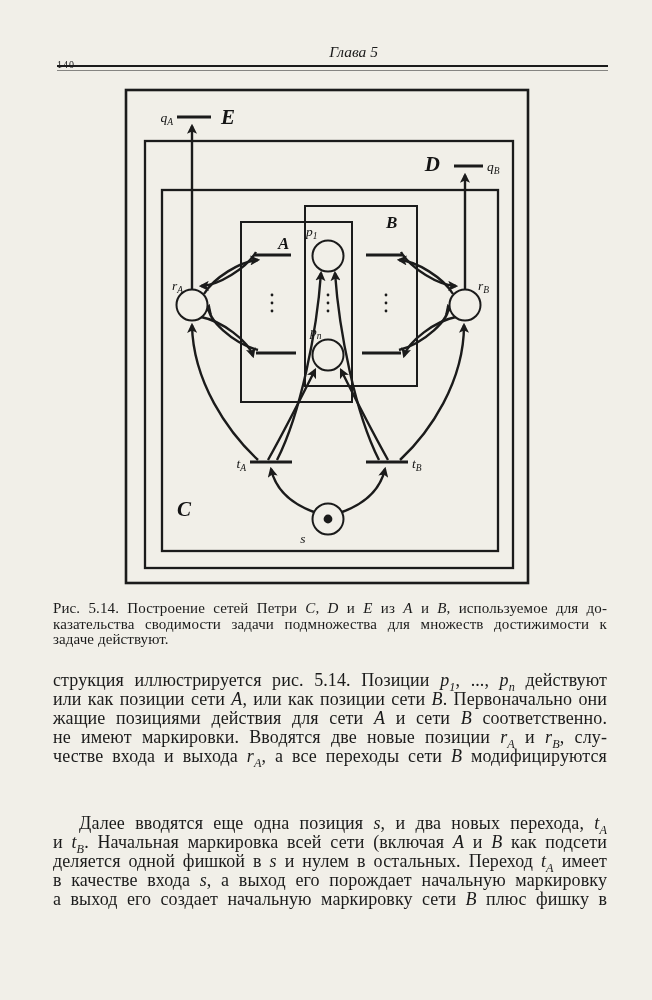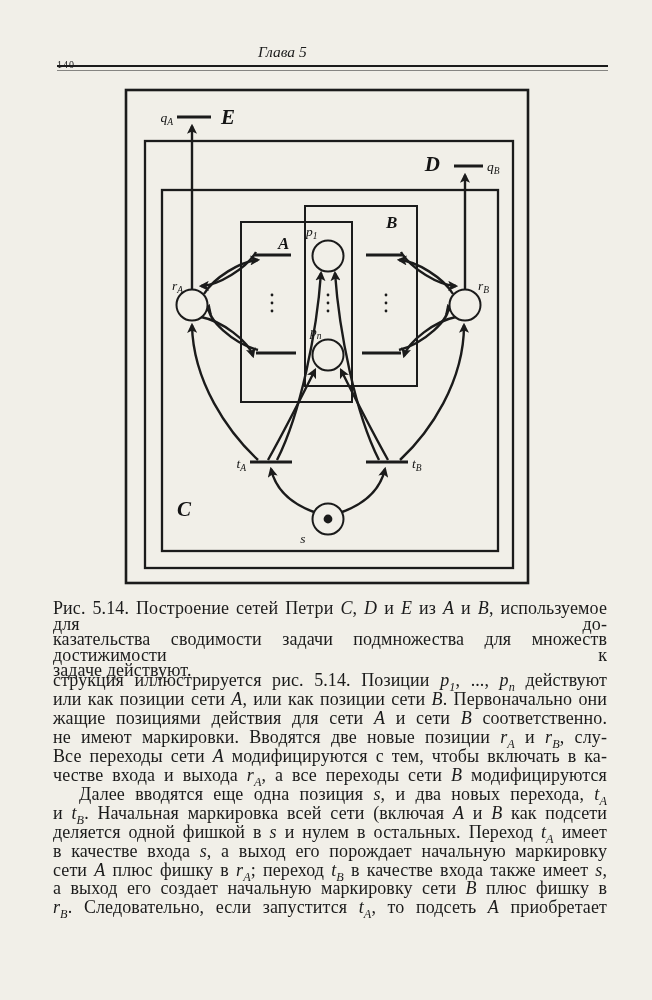--- a/index.html
+++ b/index.html
@@ -1,44 +1,44 @@
 <!DOCTYPE html>
 <html><head>
 <meta charset="utf-8">
 <style>
   html,body{margin:0;padding:0;background:#888;}
   .page{position:relative;width:652px;height:1000px;background:#f1efe8;overflow:hidden;
         font-family:"Liberation Serif","DejaVu Serif",serif;color:#1b1b1b;}
   
   .pagenum{position:absolute;left:57px;top:44px;font-size:10px;letter-spacing:1px;margin-top:15px;}
-  .chapter{position:absolute;left:258px;top:43px;width:120px;text-align:left;
+  .chapter{position:absolute;left:258px;top:43px;width:120px;text-align:right;
            font-style:italic;font-size:15.5px;}
   .rule{position:absolute;left:57px;top:65px;width:551px;height:2.4px;background:#1b1b1b;}
   .rule2{position:absolute;left:57px;top:70px;width:551px;height:1px;background:rgba(27,27,27,.5);}
   
   .fig{position:absolute;left:0;top:0;}
   .fig rect{fill:none;stroke:#1b1b1b;}
   .fig .plc{fill:#f1efe8;stroke:#1b1b1b;stroke-width:2;}
   .fig .bar{stroke:#1b1b1b;stroke-width:3;}
   .fig .arc{fill:none;stroke:#1b1b1b;stroke-width:2.4;}
   .fig .tok{fill:#1b1b1b;stroke:none;}
   .fig text{fill:#141414;}
   .lbl{font:italic 13.5px "Liberation Serif",serif;}
   .lbl .sub{font-size:9.5px;}
   .mid{font:italic 700 17px "Liberation Serif",serif;}
   .big{font:italic 700 21px "Liberation Serif",serif;}
   .dot{fill:#1b1b1b;}
   
-  .caption{position:absolute;left:53px;top:601px;width:554px;font-size:18px;
+  .caption{position:absolute;left:53px;top:601px;width:554px;font-size:15px;
            line-height:15.6px;letter-spacing:.1px;}
   .bodytext{position:absolute;left:53px;top:671px;width:554px;font-size:18px;
             line-height:18.95px;letter-spacing:.1px;}
   .tline{text-align:justify;text-align-last:justify;white-space:normal;}
   .tline-last{text-align-last:left;}
-  .para2 .tline:first-child{text-indent:26px;}
+  .para2 .tline:first-child{text-indent:26px;margin-top:48px;}
   sub{font-style:italic;font-size:68%;line-height:0;}
 </style>
 </head>
 <body>
 
 <div class="page">
 
   <div class="pagenum">140</div>
   <div class="chapter">Глава 5</div>
   <div class="rule"></div>
@@ -134,27 +134,24 @@
       <div class="tline">казательства сводимости задачи подмножества для множеств достижимости к</div>
       <div class="tline tline-last">задаче  действуют.</div>
     </div>
 
   <div class="bodytext">
     <div class="para1">
         <div class="tline">струкция иллюстрируется рис. 5.14. Позиции <i>p</i><sub>1</sub>, ..., <i>p</i><sub>n</sub> действуют</div>
         <div class="tline">или как позиции сети <i>A</i>, или как позиции сети <i>B</i>. Первоначально они</div>
         <div class="tline">жащие позициями действия для сети <i>A</i> и сети <i>B</i> соответственно.</div>
         <div class="tline">не имеют маркировки. Вводятся две новые позиции <i>r</i><sub>A</sub> и <i>r</i><sub>B</sub>, слу-</div>
-        <div class="tline">Все переходы сети <i>A</i> модифицируются с тем, чтобы включать в ка-</div>
         <div class="tline">честве входа и выхода <i>r</i><sub>A</sub>, а все переходы сети <i>B</i> модифицируются</div>
       </div>
     <div class="para2">
         <div class="tline">Далее вводятся еще одна позиция <i>s</i>, и два новых перехода, <i>t</i><sub>A</sub></div>
         <div class="tline">и <i>t</i><sub>B</sub>. Начальная маркировка всей сети (включая <i>A</i> и <i>B</i> как подсети</div>
         <div class="tline">деляется одной фишкой в <i>s</i> и нулем в остальных. Переход <i>t</i><sub>A</sub> имеет</div>
         <div class="tline">в качестве входа <i>s</i>, а выход его порождает начальную маркировку</div>
-        <div class="tline">сети <i>A</i> плюс фишку в <i>r</i><sub>A</sub>; переход <i>t</i><sub>B</sub> в качестве входа также имеет <i>s</i>,</div>
         <div class="tline">а выход его создает начальную маркировку сети <i>B</i> плюс фишку в</div>
-        <div class="tline"><i>r</i><sub>B</sub>. Следовательно, если запустится <i>t</i><sub>A</sub>, то подсеть <i>A</i> приобретает</div>
       </div>
   </div>
 
 </div>
 
 </body></html>

